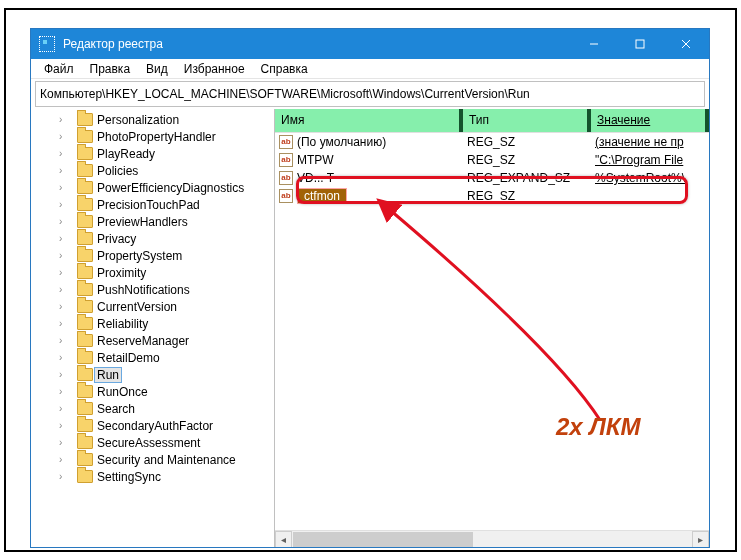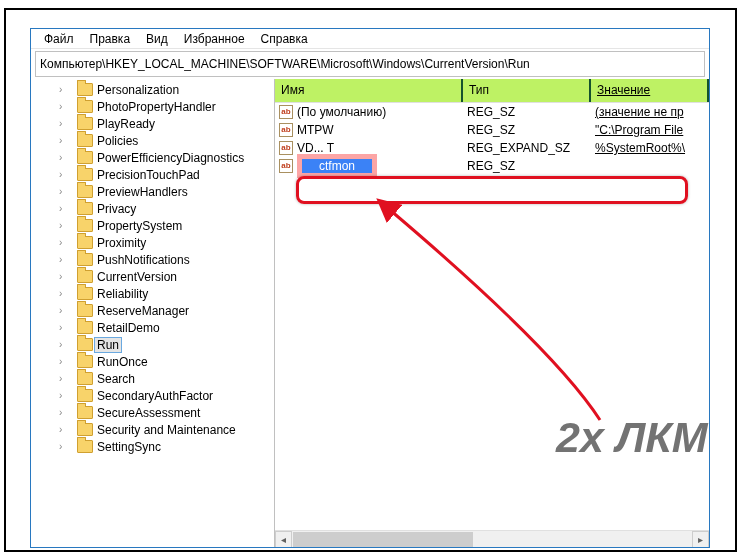--- a/index.html
+++ b/index.html
@@ -19,47 +19,69 @@
 .tree { width: 244px; border-right: 1px solid #c0c0c0; overflow-y: scroll; overflow-x: scroll; position: relative; }
 .tree-inner { padding: 2px 0 2px 0; min-width: 260px; }
 .tree-item { display: flex; align-items: center; height: 17px; padding-left: 46px; white-space: nowrap; cursor: pointer; }
 .tree-item.selected .lbl { background: #e5e5e5; border:1px solid #6aa9e0; padding:0 2px; margin-left:-3px;}
 .tree-item .expander { width: 12px; margin-left: -18px; margin-right: 6px; color: #888; font-size: 10px; user-select:none;}
 .tree-item .folder-icon { width: 16px; height: 13px; background: #f8d36a; border: 1px solid #d0a030; margin-right: 4px; position: relative; border-radius: 0 1px 1px 1px; flex-shrink:0;}
 .tree-item .folder-icon::before { content:""; position:absolute; left:-1px; top:-4px; width:7px; height:3px; background:#f8d36a; border:1px solid #d0a030; border-bottom:none; border-radius:1px 1px 0 0;}
 .tree-item .lbl { padding:1px 0;}
 .list { flex: 1; display: flex; flex-direction: column; overflow: hidden; position:relative;}
 .list-header { display: flex; border-bottom: 1px solid #e0e0e0; height: 24px; flex-shrink:0;}
-.list-header .col { padding: 4px 6px; border-right: 2px solid #14532d; background: #bef264; font-weight: normal; white-space:nowrap; overflow:hidden;}
+.list-header .col { padding: 4px 6px; border-right: 4px solid #14532d; background: #86efac; font-weight: normal; white-space:nowrap; overflow:hidden;}
 .col-name { width: 188px; }
 .col-type { width: 128px; }
 .col-val { flex: 1; text-decoration: underline; }
 .list-body { flex: 1; position: relative; overflow:hidden;}
 .row { display: flex; height: 18px; align-items: center; white-space:nowrap;}
 .row .cell { overflow: hidden; text-overflow: clip; padding-left: 4px;}
 .row .cell.col-name { display:flex; align-items:center; padding-left:4px;}
 .reg-icon { width:14px; height:14px; background:#fff; border:1px solid #a99060; margin-right:4px; display:flex; align-items:center; justify-content:center; font-size:8px; color:#c04020; font-weight:bold; flex-shrink:0;}
 .reg-icon::before { content:"ab"; position:relative; top:-1px;}
 .row.editing { background:transparent;}
-.row.editing .name-txt { background:#3b82f6; color:#fff; border:5px solid #fca5a5; padding:0 17px;}
+.row.editing .name-txt { background:#a16207; color:#fff; border:1px solid #fca5a5; padding:0 6px;}
 .highlight-box { position:absolute; border:3px solid #e01020; border-radius:8px; pointer-events:none; box-shadow: 0 0 3px rgba(0,0,0,0.3);}
-.annotation-text { position:absolute; color:#737373; font-size:43px; font-weight:600; font-style:italic; font-family: "Segoe UI", sans-serif; pointer-events:none;}
+.annotation-text { position:absolute; color:#c2410c; font-size:24px; font-weight:600; font-style:italic; font-family: "Segoe UI", sans-serif; pointer-events:none;}
 .arrow-svg { position:absolute; pointer-events:none;}
 .scrollbar-bottom { height:17px; border-top:1px solid #e0e0e0; display:flex; flex-shrink:0;}
 .sb-btn { width:17px; height:17px; background:#f0f0f0; border:1px solid #cdcdcd; display:flex; align-items:center; justify-content:center; font-size:10px; color:#606060;}
 .sb-track{flex:1; background:#f0f0f0; position:relative;}
 .sb-thumb{position:absolute; height:15px; top:1px; background:#cdcdcd; border-radius:0;}
 </style>
 </head>
 <body>
 
 <div class="outer-border"></div>
 
 <div class="window">
 
+  <div class="titlebar">
+    <div class="icon-box"></div>
+    <div class="title">Редактор реестра</div>
+    <div class="winbtns">
+      <div class="winbtn">
+        <svg width="10" height="10">
+            <line x1="1" y1="5" x2="9" y2="5" stroke="#fff" stroke-width="1"></line>
+          </svg>
+      </div>
+      <div class="winbtn">
+        <svg width="10" height="10">
+            <rect x="1" y="1" width="8" height="8" fill="none" stroke="#fff" stroke-width="1"></rect>
+          </svg>
+      </div>
+      <div class="winbtn close">
+        <svg width="10" height="10">
+            <line x1="1" y1="1" x2="9" y2="9" stroke="#fff" stroke-width="1"></line>
+            <line x1="9" y1="1" x2="1" y2="9" stroke="#fff" stroke-width="1"></line>
+          </svg>
+      </div>
+    </div>
+  </div>
 
   <div class="menubar">
     <div class="menuitem">Файл</div>
     <div class="menuitem">Правка</div>
     <div class="menuitem">Вид</div>
     <div class="menuitem">Избранное</div>
     <div class="menuitem">Справка</div>
   </div>
 
   <div class="addressbar">

